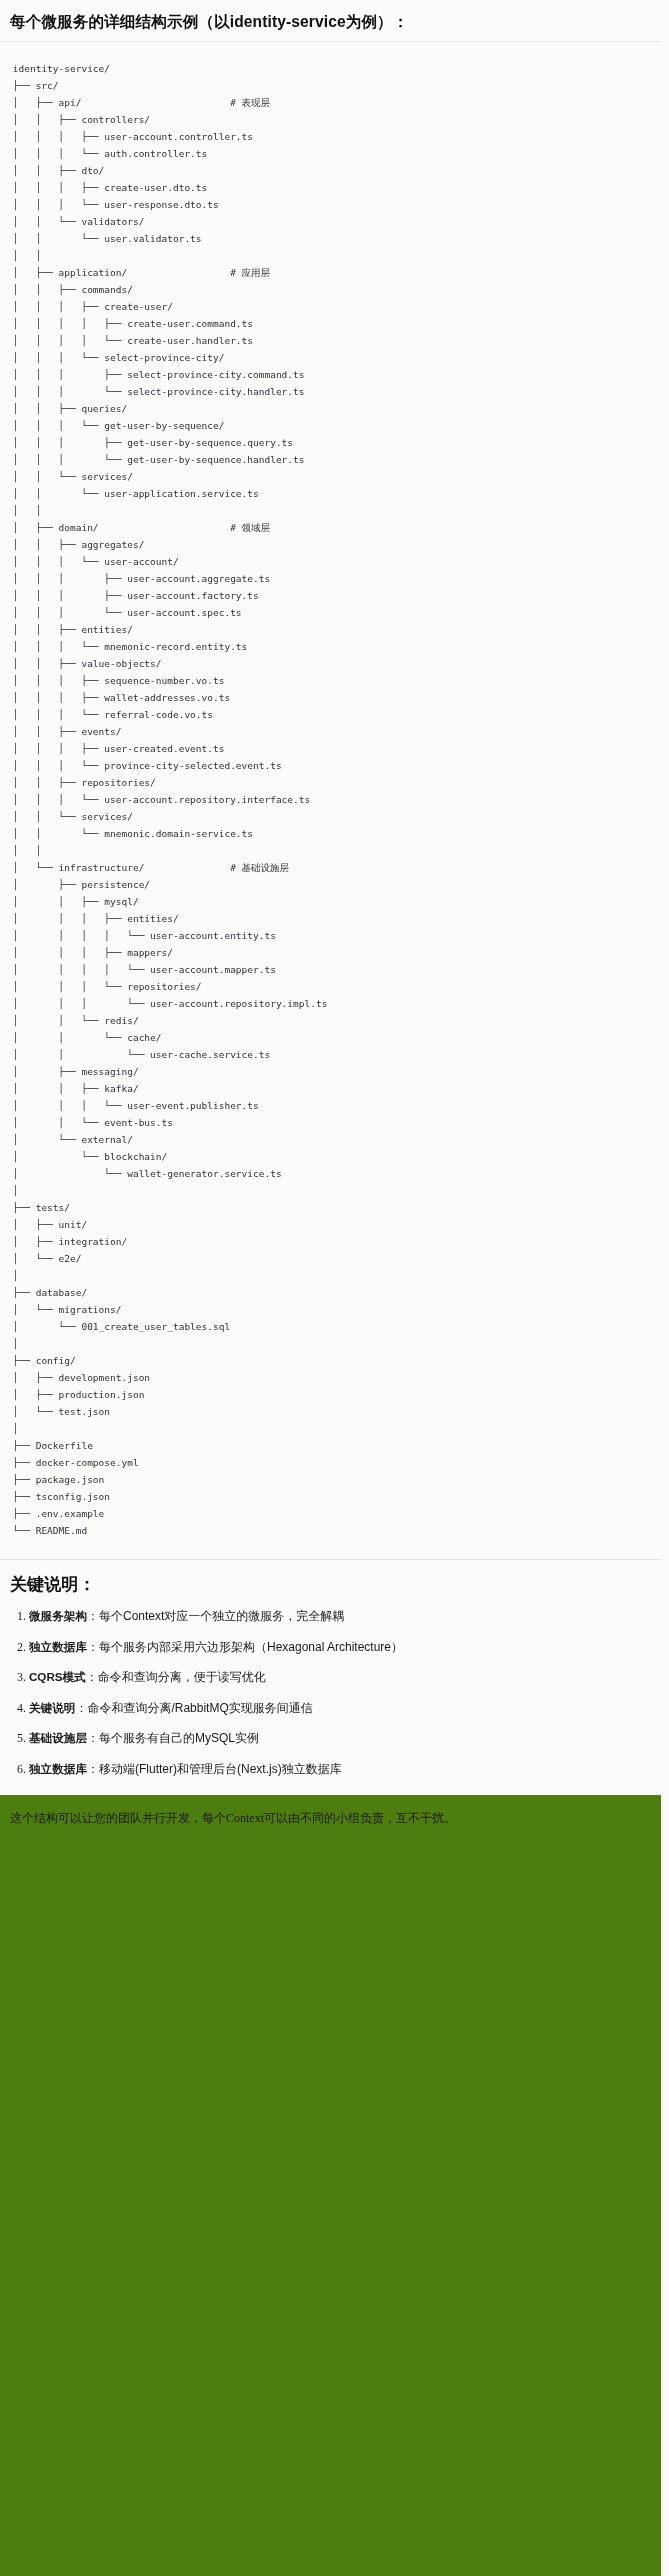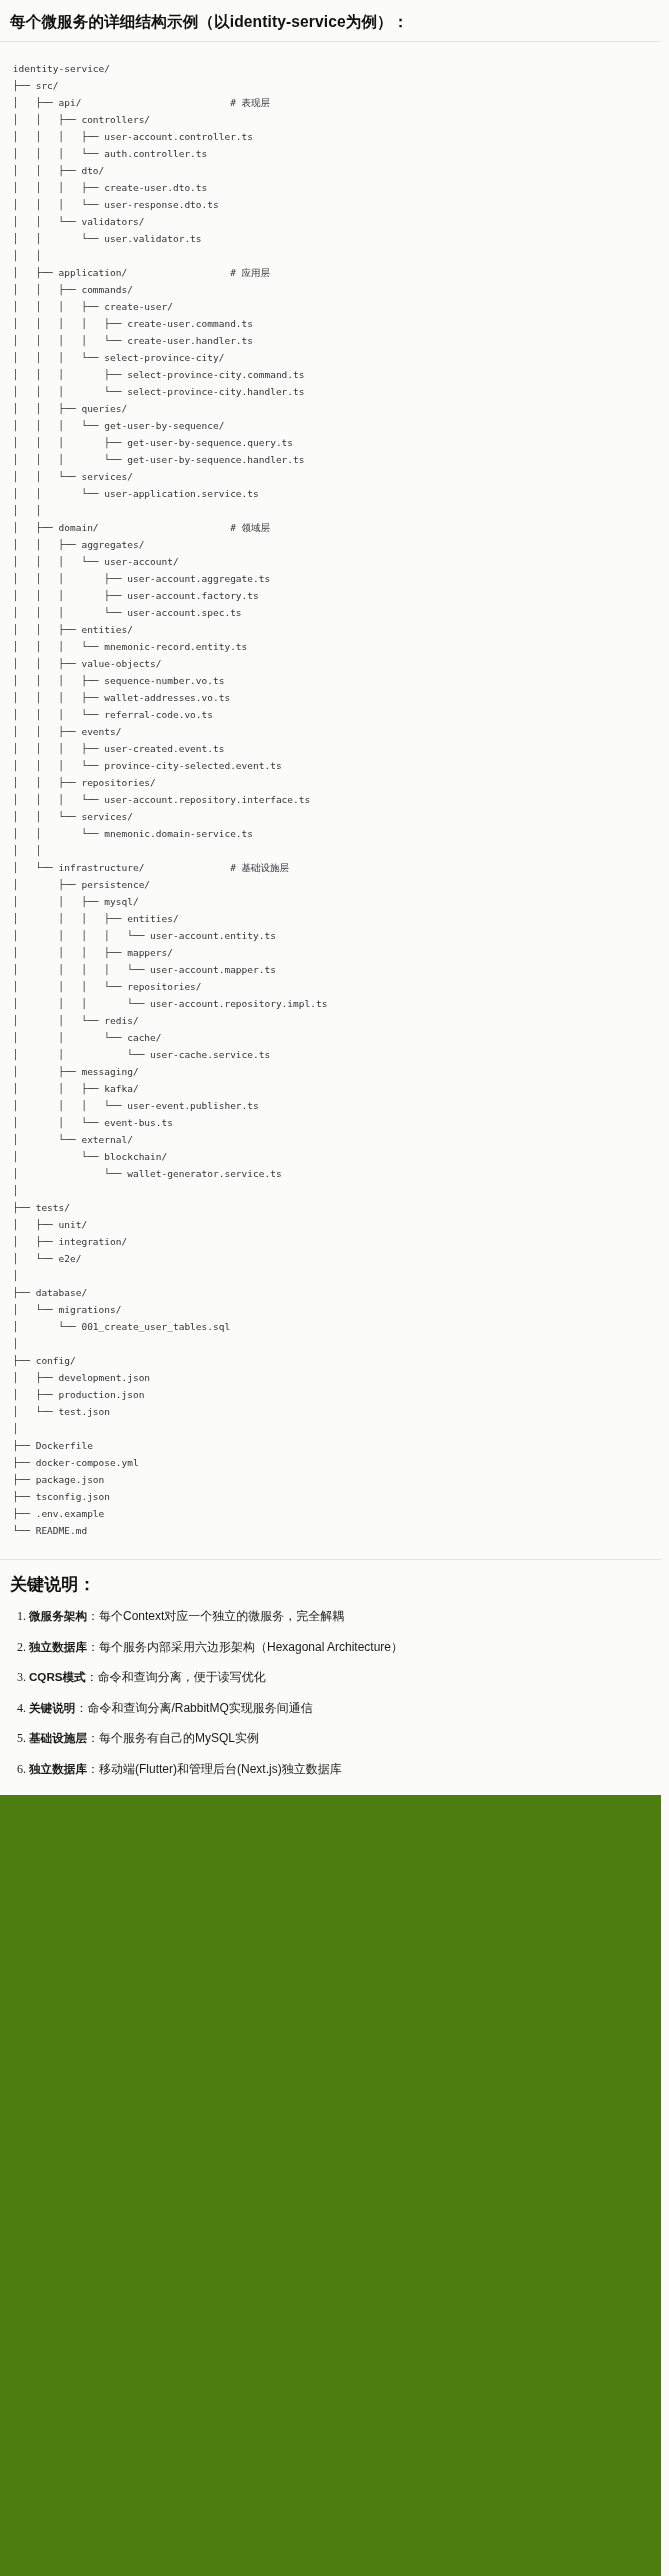--- a/index.html
+++ b/index.html
@@ -217,15 +217,16 @@
       </li>
       <li>
         <span class="nlabel">基础设施层</span><span class="nbody">：每个服务有自己的MySQL实例</span>
       </li>
       <li>
         <span class="nlabel">独立数据库</span><span class="nbody">：移动端(Flutter)和管理后台(Next.js)独立数据库</span>
       </li>
     </ol>
   </section>
 
+  <p class="closing">这个结构可以让您的团队并行开发，每个Context可以由不同的小组负责，互不干扰。</p>
 
 </div>
 
 
 </body></html>

